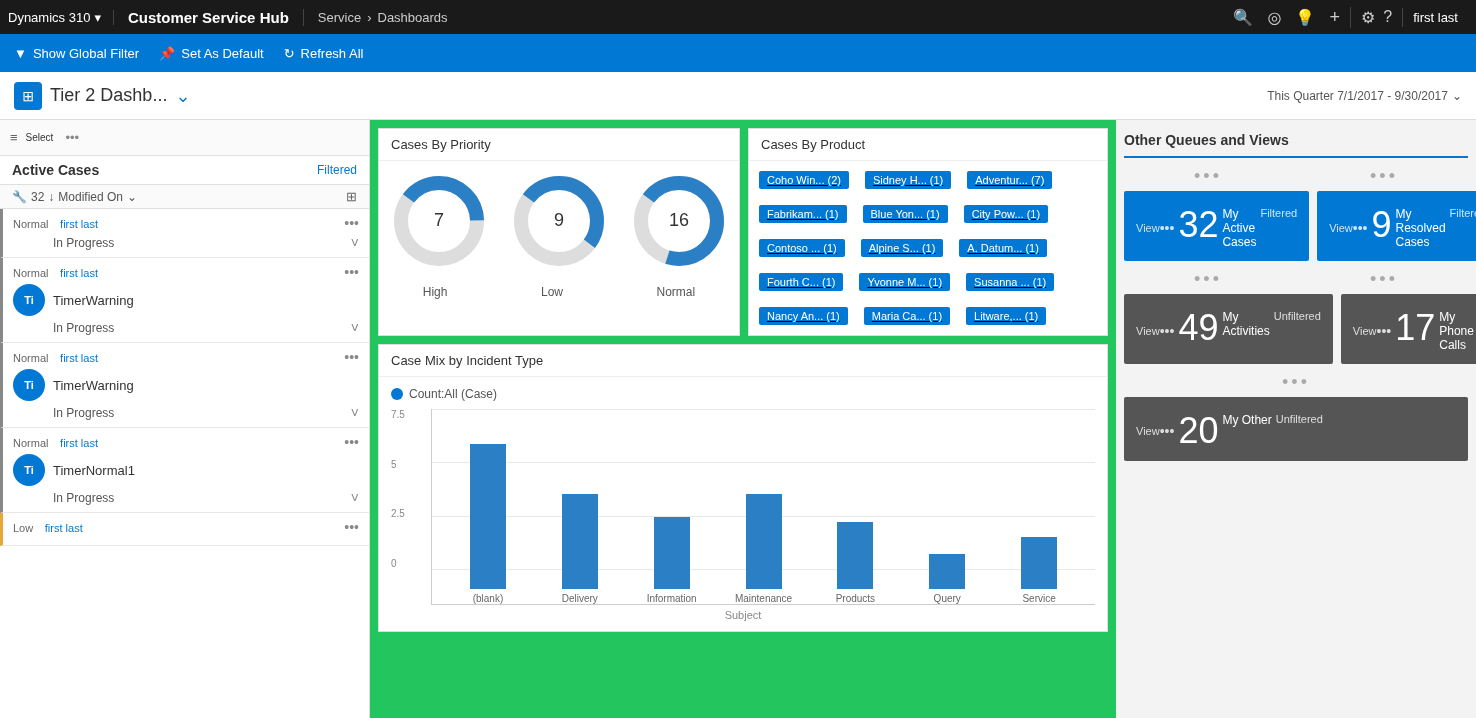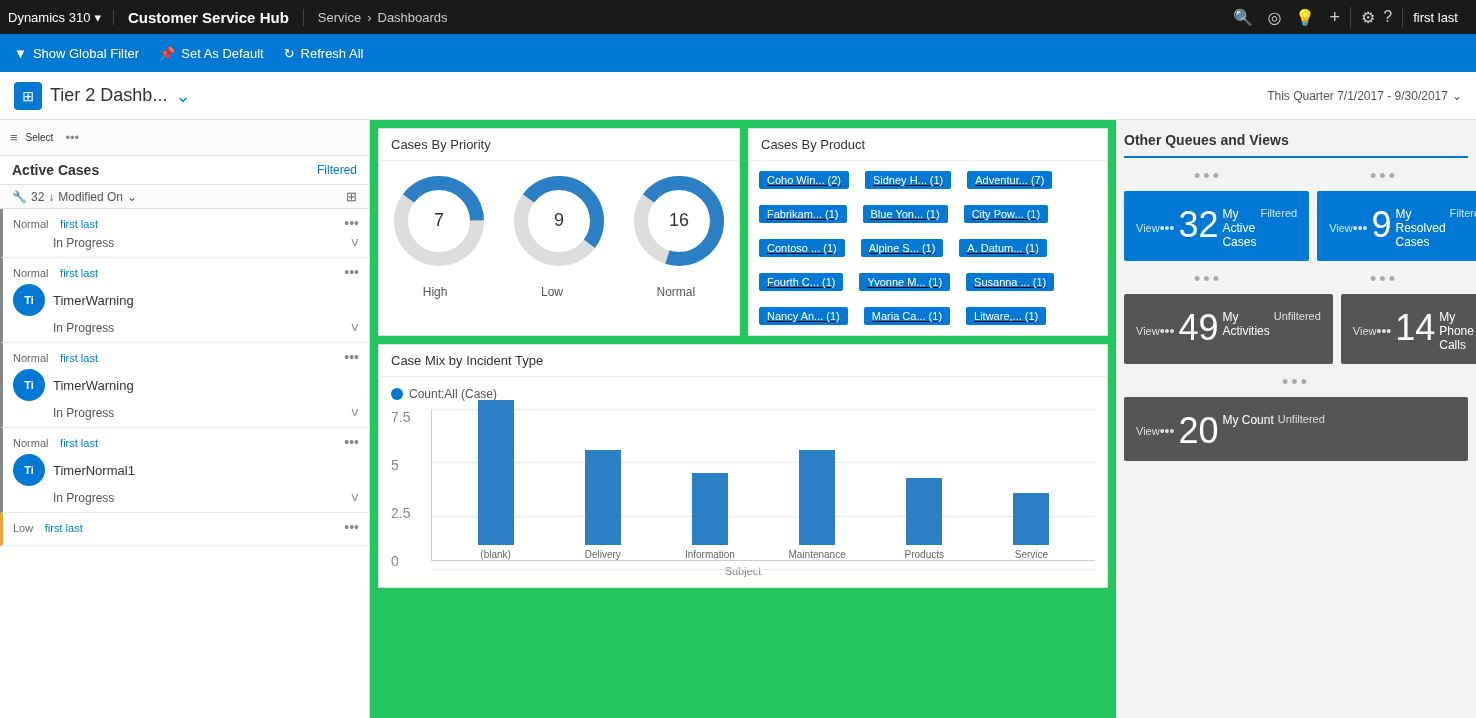--- a/index.html
+++ b/index.html
@@ -152,27 +152,27 @@
       font-size: 11px;
       padding: 3px 8px;
       border-radius: 2px;
       cursor: pointer;
     }
 
     
     .bar-chart-container { padding: 10px 12px; }
     .chart-legend { display: flex; align-items: center; gap: 6px; font-size: 12px; color: #555; margin-bottom: 8px; }
     .legend-dot { width: 12px; height: 12px; border-radius: 50%; background: #0078d4; }
-    .bar-chart { display: flex; gap: 0; align-items: flex-end; height: 152px; border-left: 1px solid #ccc; border-bottom: 1px solid #ccc; position: relative; padding: 0 10px; }
+    .bar-chart { display: flex; gap: 0; align-items: flex-end; height: 196px; border-left: 1px solid #ccc; border-bottom: 1px solid #ccc; position: relative; padding: 0 10px; }
     .bar-group { display: flex; flex-direction: column; align-items: center; gap: 4px; flex: 1; }
     .bar { background: #2b7fc4; width: 36px; }
     .bar-xlabel { font-size: 10px; color: #666; text-align: center; }
     .bar-chart-x-title { text-align: center; font-size: 11px; color: #888; margin-top: 4px; }
     .bar-chart-wrapper { position: relative; padding-left: 40px; }
-    .y-labels { position: absolute; left: 0; top: 0; height: 160px; display: flex; flex-direction: column; justify-content: space-between; font-size: 14px; color: #888; }
+    .y-labels { position: absolute; left: 0; top: 0; height: 160px; display: flex; flex-direction: column; justify-content: space-between; font-size: 10px; color: #888; }
     .grid-line { position: absolute; left: 40px; right: 0; border-top: 1px solid #e8e8e8; }
 
     
     .right-panel {
       width: 360px;
       background: #f3f3f3;
       overflow-y: auto;
       padding: 8px;
       flex-shrink: 0;
     }
@@ -471,20 +471,26 @@
               <span class="bar-xlabel">Maintenance</span>
             </div>
             <div class="bar-group">
               <div style="flex:1;display:flex;align-items:flex-end;justify-content:center;">
                 <div class="bar" style="height:67px;"></div>
               </div>
               <span class="bar-xlabel">Products</span>
             </div>
             <div class="bar-group">
               <div style="flex:1;display:flex;align-items:flex-end;justify-content:center;">
+                <div class="bar" style="height:35px;"></div>
+              </div>
+              <span class="bar-xlabel">Query</span>
+            </div>
+            <div class="bar-group">
+              <div style="flex:1;display:flex;align-items:flex-end;justify-content:center;">
                 <div class="bar" style="height:52px;"></div>
               </div>
               <span class="bar-xlabel">Service</span>
             </div>
           </div>
         </div>
         <div class="bar-chart-x-title">Subject</div>
       </div>
     </div>
 
@@ -532,37 +538,37 @@
         </div>
         <div class="queue-card-number">49</div>
         <div class="queue-card-label">My Activities</div>
         <div class="queue-card-sub">Unfiltered</div>
       </div>
       <div class="queue-card dark">
         <div class="queue-card-header">
           <span class="view-label">View</span>
           <span class="queue-more">•••</span>
         </div>
-        <div class="queue-card-number">14</div>
+        <div class="queue-card-number">17</div>
         <div class="queue-card-label">My Phone Calls</div>
         <div class="queue-card-sub">Unfiltered</div>
       </div>
     </div>
 
     <div class="queue-dots-row">
       <div class="dots-spacer">•••</div>
     </div>
 
     <div class="queue-cards-row">
       <div class="queue-card dark">
         <div class="queue-card-header">
           <span class="view-label">View</span>
           <span class="queue-more">•••</span>
         </div>
         <div class="queue-card-number">20</div>
-        <div class="queue-card-label">My Count</div>
+        <div class="queue-card-label">My Other</div>
         <div class="queue-card-sub">Unfiltered</div>
       </div>
     </div>
 
   </div>
 
 </div>
 
 </body></html>

